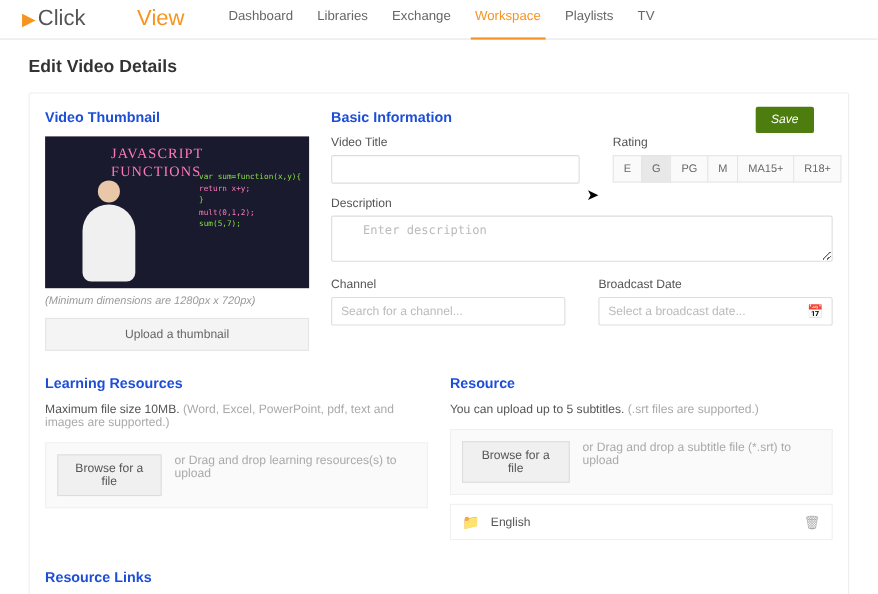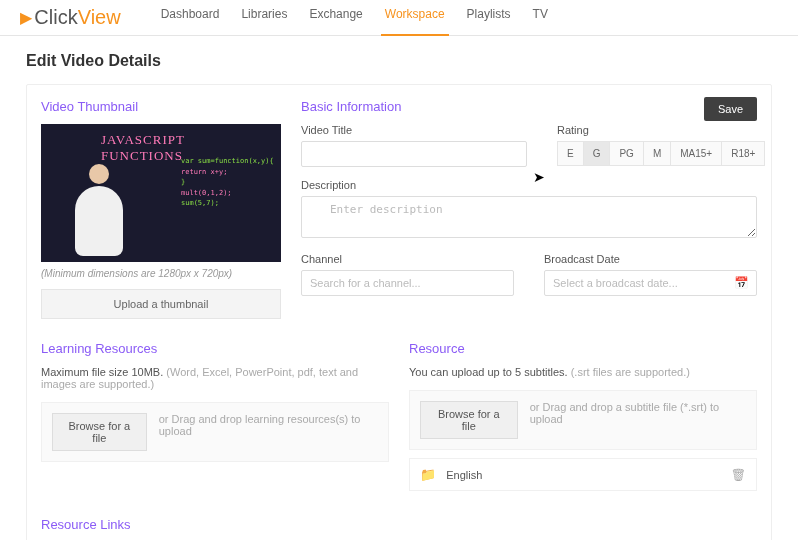--- a/index.html
+++ b/index.html
@@ -1,43 +1,43 @@
 <!DOCTYPE html>
 <html><head>
 <meta charset="utf-8">
 <style>
 * { box-sizing: border-box; margin: 0; padding: 0; }
 body { font-family: -apple-system, BlinkMacSystemFont, "Segoe UI", Arial, sans-serif; background: #fff; color: #333; font-size: 12px; width: 798px; }
 .topbar { display: flex; align-items: center; padding: 6px 20px; border-bottom: 1px solid #e5e5e5; }
 .logo { display: flex; align-items: center; font-size: 20px; font-weight: 500; }
 .logo .tri { color: #f7931e; margin-right: 2px; font-size: 16px; }
 .logo .c1 { color: #555; }
-.logo .c2 { color: #f7931e; }
+.logo .c2 { color: #f7931e; margin-left: 47px; }
 .nav { display: flex; margin-left: 40px; gap: 22px; }
 .nav-item { color: #666; font-size: 12px; cursor: pointer; padding-bottom: 8px; position: relative; }
 .nav-item.active { color: #f7931e; }
 .nav-item.active::after { content: ""; position: absolute; left: -4px; right: -4px; bottom: -7px; height: 2px; background: #f7931e; }
 .page { padding: 16px 26px; }
 .page-title { font-size: 16px; font-weight: 600; color: #333; margin-bottom: 14px; }
 .panel { border: 1px solid #eee; padding: 14px; border-radius: 2px; }
 .row1 { display: flex; gap: 20px; }
 .col-thumb { width: 240px; flex-shrink: 0; }
 .col-info { flex: 1; position: relative; }
-.section-h { font-size: 13px; font-weight: 400; color: #8b5cf6; margin-bottom: 10px; }
+.section-h { font-size: 13px; font-weight: 700; color: #1d4ed8; margin-bottom: 10px; }
 .thumb { width: 100%; height: 138px; background: #1a1a2e; position: relative; overflow: hidden; }
 .thumb-text { position: absolute; top: 8px; left: 50%; transform: translateX(-50%); color: #ff7ab8; font-family: "Comic Sans MS", cursive; font-size: 13px; letter-spacing: 1px; }
 .thumb-person { position: absolute; left: 28px; top: 40px; width: 60px; height: 92px; }
 .thumb-person .head { width: 20px; height: 20px; background: #e8c8a8; border-radius: 50%; margin: 0 auto; }
 .thumb-person .body { width: 48px; height: 70px; background: #f0f0f0; border-radius: 24px 24px 8px 8px; margin: 2px auto 0; }
 .thumb-code { position: absolute; left: 140px; top: 32px; font-family: monospace; font-size: 7px; line-height: 1.5; }
 .tc1 { color: #88dd44; }
 .tc2 { color: #ff7ab8; }
 .thumb-note { font-size: 10px; color: #999; font-style: italic; margin-top: 6px; }
 .upload-btn { width: 100%; margin-top: 10px; padding: 8px; background: #f4f4f4; border: 1px solid #e5e5e5; color: #666; font-size: 11px; cursor: pointer; }
-.save-btn { position: absolute; right: 0; top: -2px; background: #404040; color: #fff; border: none; padding: 6px 14px; font-size: 11px; border-radius: 2px; cursor: pointer; }
+.save-btn { position: absolute; right: 17px; top: -2px; background: #4d7c0f; color: #fff; border: none; padding: 6px 14px; font-size: 11px; border-radius: 2px; cursor: pointer; font-style: italic; }
 .field-label { font-size: 11px; color: #555; margin-bottom: 5px; display: block; }
 .field-row { display: flex; gap: 30px; margin-bottom: 12px; }
 .field-col { flex: 1; }
 .input, .textarea { width: 100%; border: 1px solid #ddd; border-radius: 2px; padding: 6px 8px; font-size: 11px; color: #333; }
 .input::placeholder, .textarea::placeholder { color: #bbb; }
 .textarea { height: 42px; resize: vertical; padding-left: 28px; }
 .rating-col { width: 200px; flex-shrink: 0; }
 .ratings { display: flex; gap: 0; }
 .rating-btn { border: 1px solid #e5e5e5; background: #fafafa; padding: 6px 9px; font-size: 10px; color: #666; cursor: pointer; margin-left: -1px; }
 .rating-btn:first-child { margin-left: 0; }

